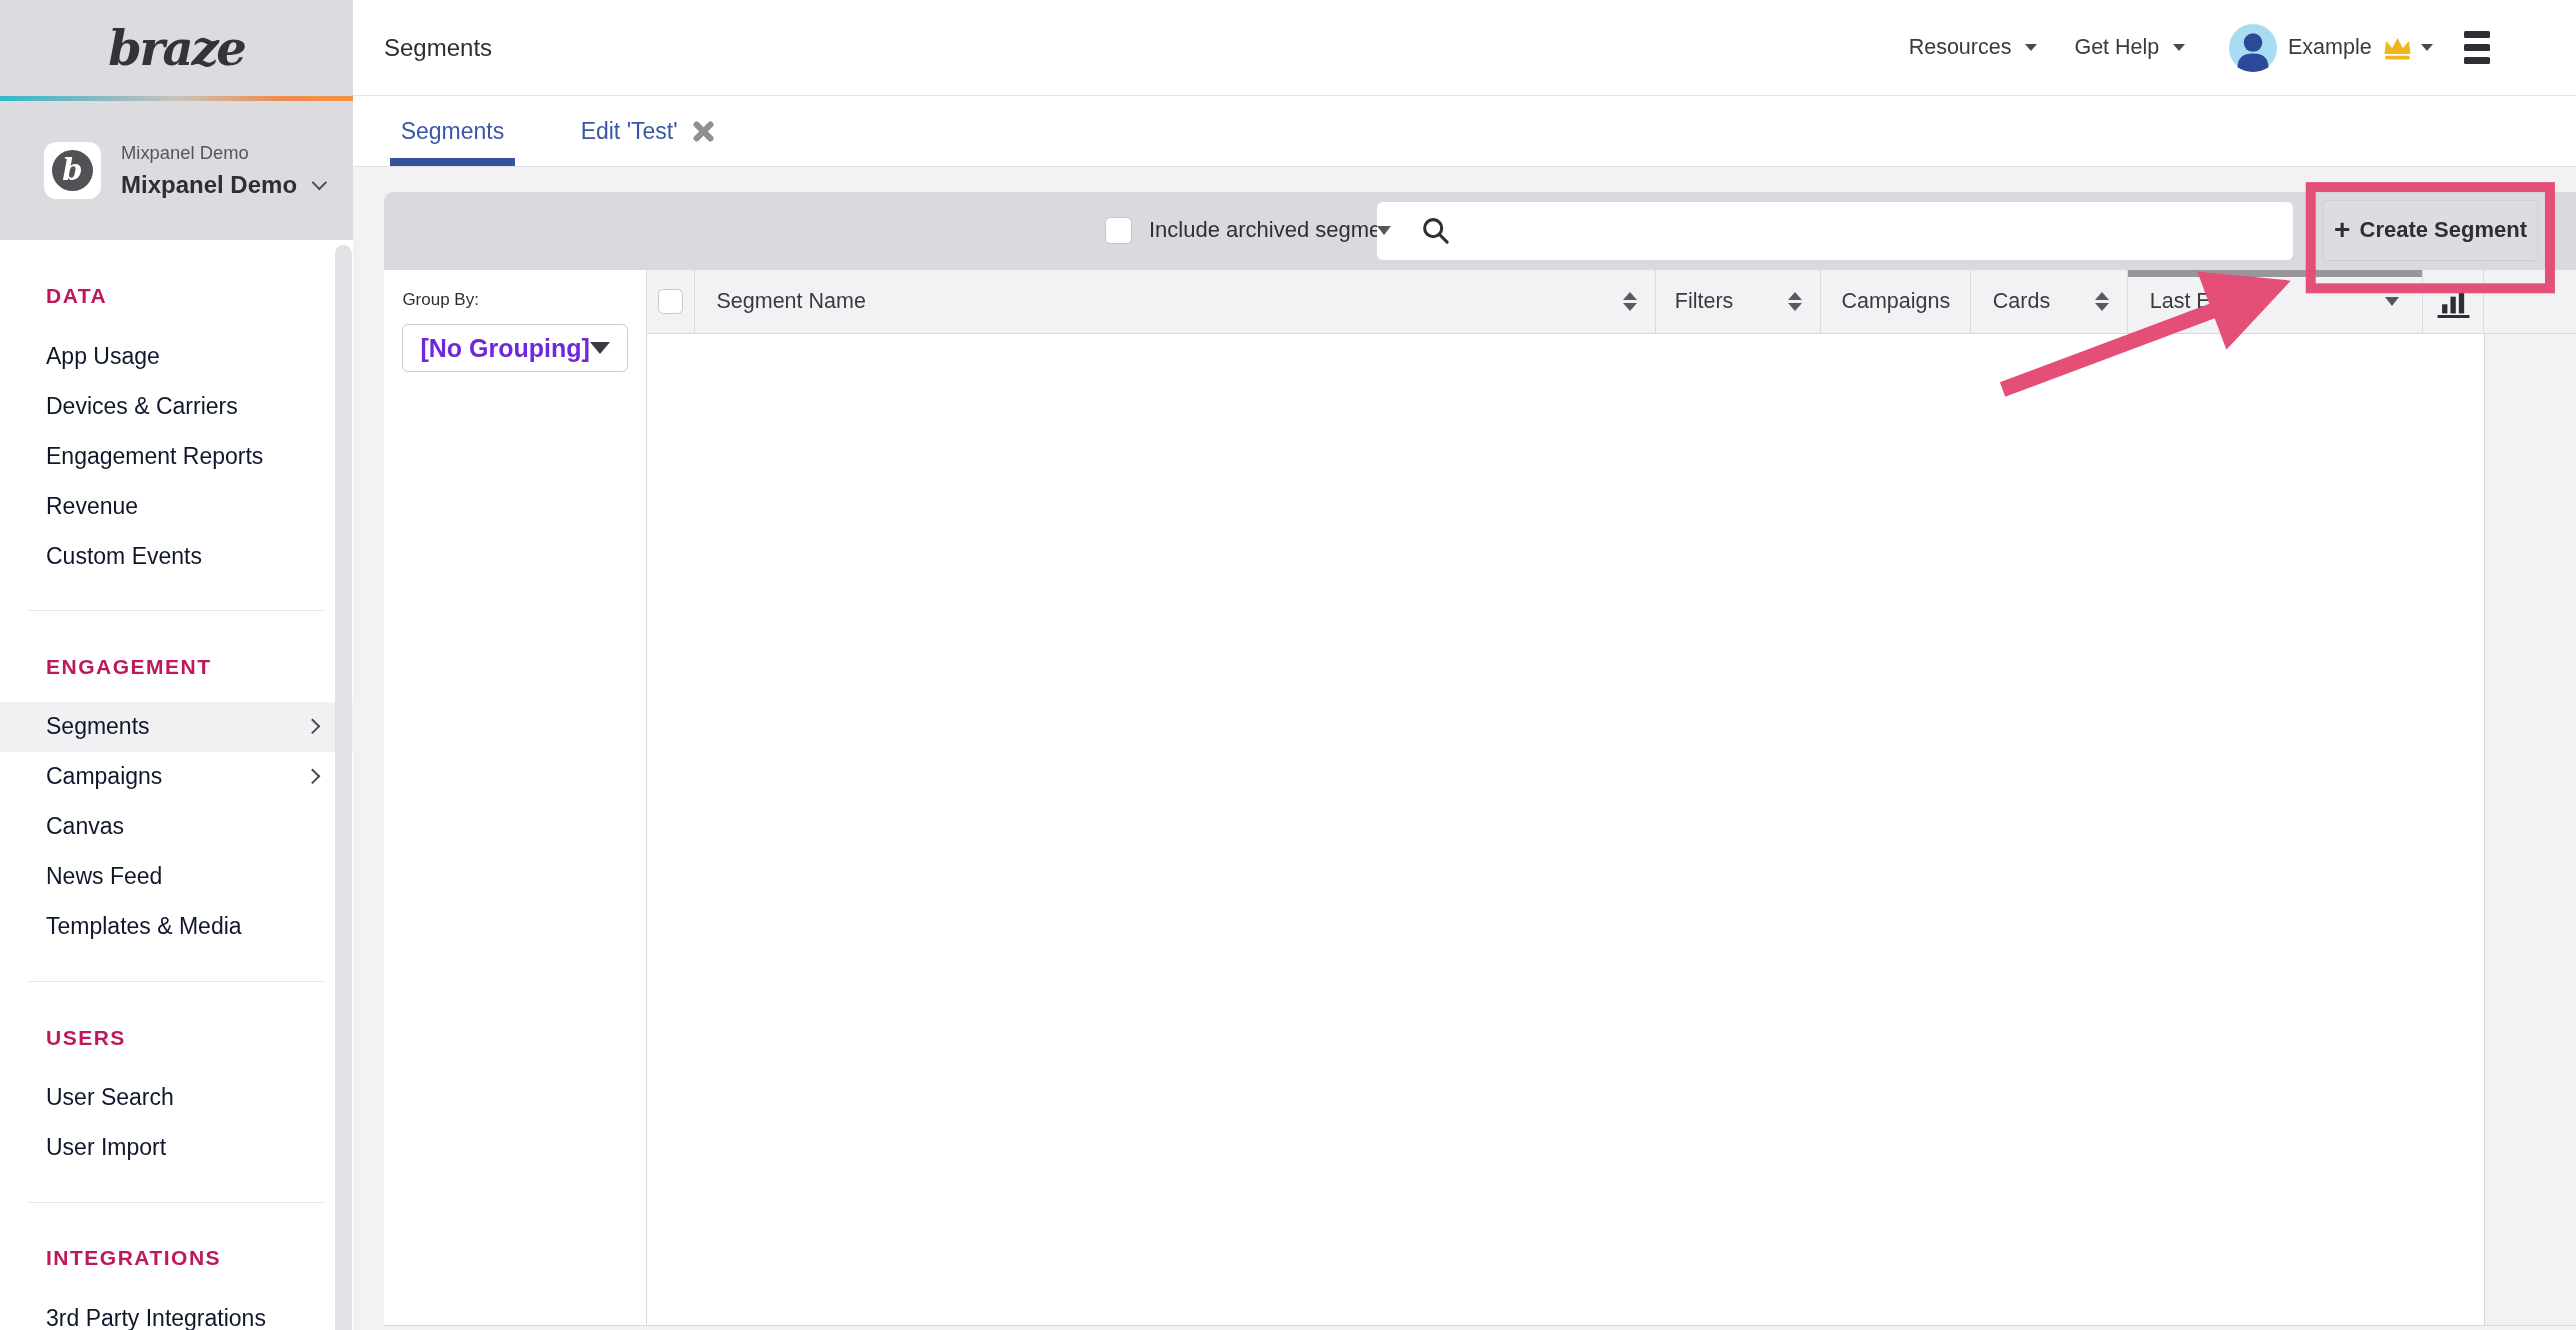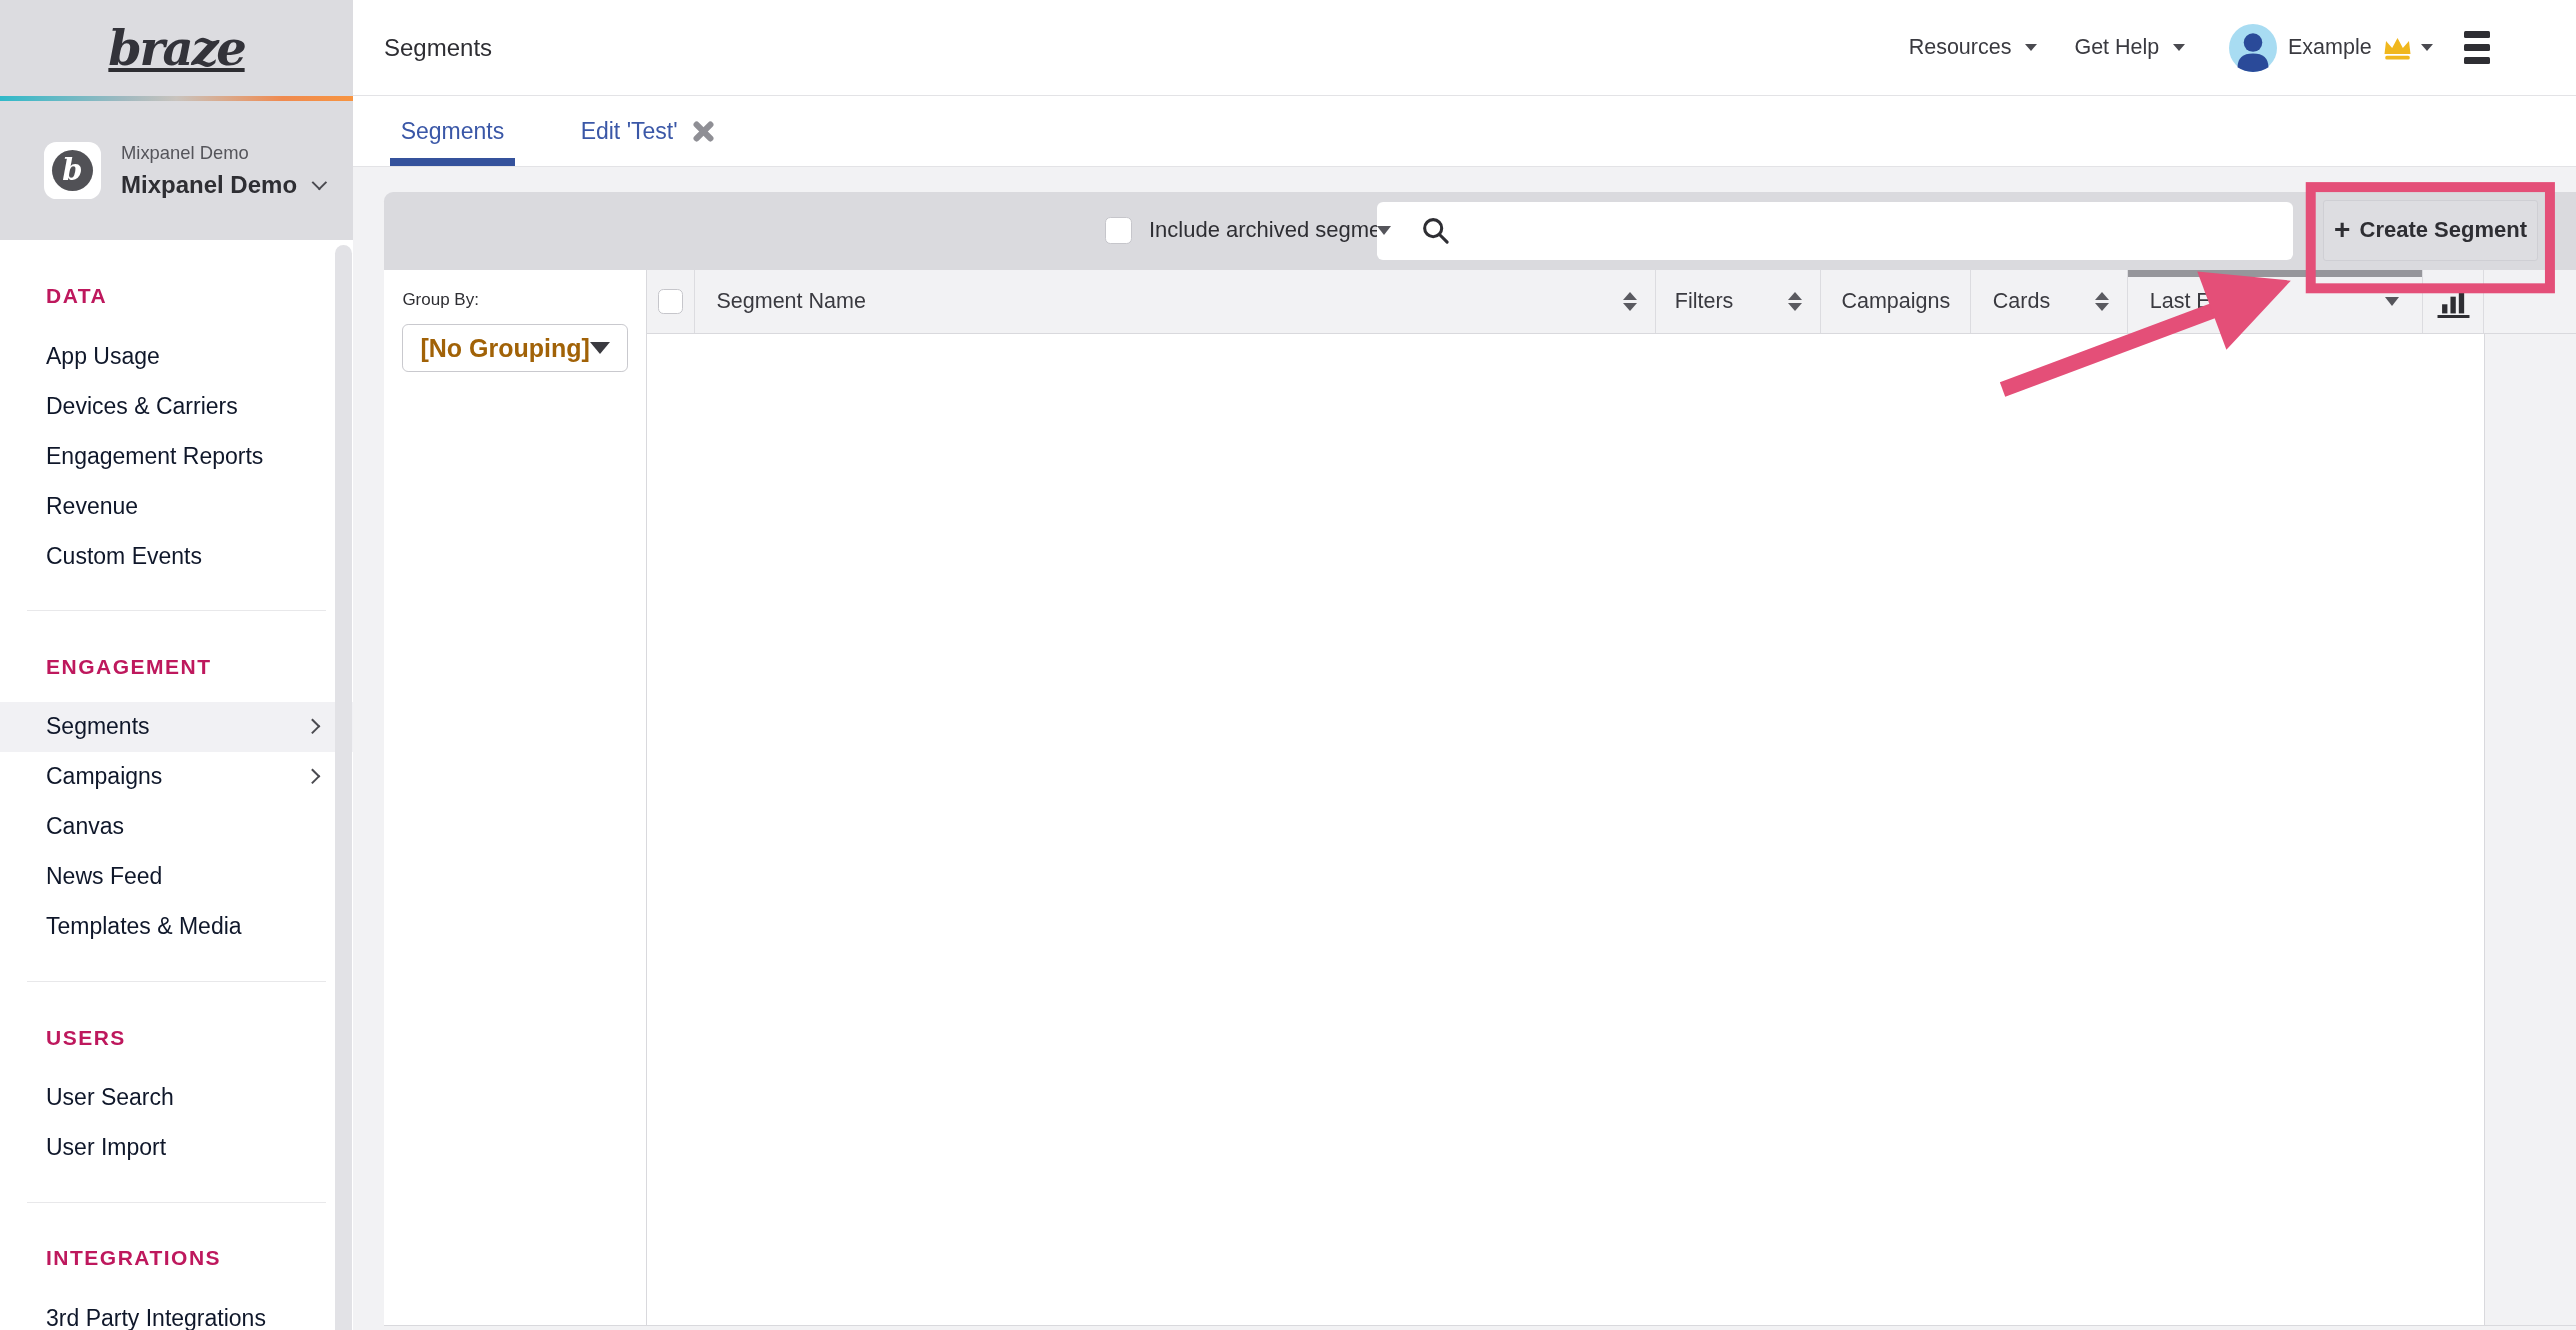--- a/index.html
+++ b/index.html
@@ -8,21 +8,21 @@
     font-family: "Liberation Sans", sans-serif;
     background: #f2f2f4;
     color: #2e2e33;
     position: relative;
     overflow: hidden;
   }
 
   
   .sidebar-logo {
     position: absolute; left: 0; top: 0; width: 353px; height: 96px;
-    background: #dcdce0; display: flex; align-items: center; justify-content: center; text-decoration: underline;
+    background: #dcdce0; display: flex; align-items: center; justify-content: center;
   }
   .logo-text {
     font-family: "DejaVu Serif", serif; font-style: italic; font-weight: 700;
     font-size: 48px; color: #33333a; letter-spacing: -2.3px;
   }
   .gradient-bar {
     position: absolute; left: 0; top: 96px; width: 353px; height: 5.4px;
     background: linear-gradient(90deg, #2fb9c9 0%, #9fb9c0 35%, #c9c3bd 50%, #ef8a50 80%, #f79440 100%);
   }
   .workspace {
@@ -142,21 +142,21 @@
   .groupby-panel {
     position: absolute; left: 31px; top: 103px; width: 263px; height: 1055px;
     background: #ffffff; border-right: 0.8px solid #d9d9dd; padding: 20px 18.4px 0 18.4px;
   }
   .groupby-label { font-size: 17px; color: #2e2e33; }
   .groupby-select {
     margin-top: 14px; width: 226px; height: 48px; background: #ffffff;
     border: 1.5px solid #c9c9ce; border-radius: 6.1px; display: flex; align-items: center;
     padding: 0 17px; cursor: pointer;
   }
-  .groupby-value { font-size: 25px; font-weight: 600; color: #a16207; }
+  .groupby-value { font-size: 25px; font-weight: 600; color: #6d28d9; }
   .groupby-caret { margin-left: auto; width: 0; height: 0; border-left: 10px solid transparent;
     border-right: 10px solid transparent; border-top: 12.3px solid #3a3a40; }
 
   .table-header {
     position: absolute; left: 294px; top: 103px; right: 0; height: 64px;
     background: #f2f2f4; border-bottom: 0.8px solid #d9d9dd; display: flex;
   }
   .th { position: relative; display: flex; align-items: center; border-right: 0.8px solid #dcdce0;
     font-size: 21.5px; font-weight: 500; color: #3a3a40; }
   .th-cb { width: 48px; justify-content: center; }

